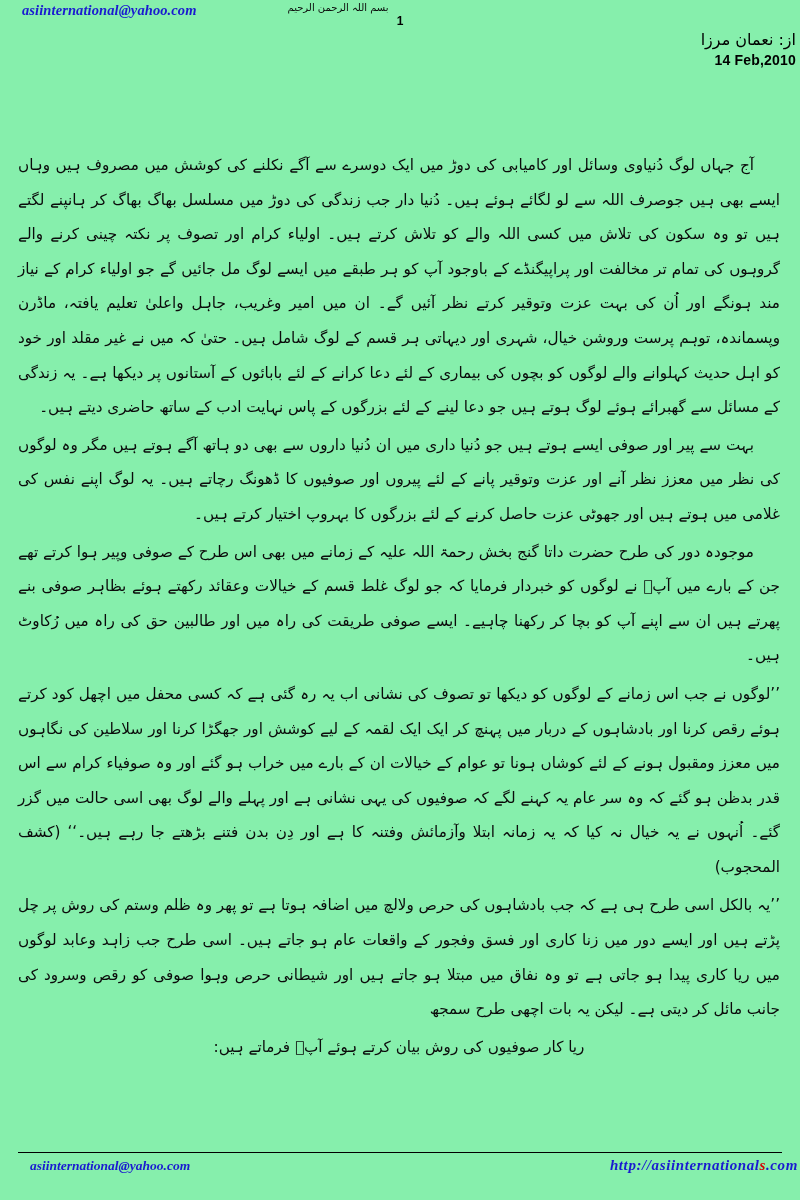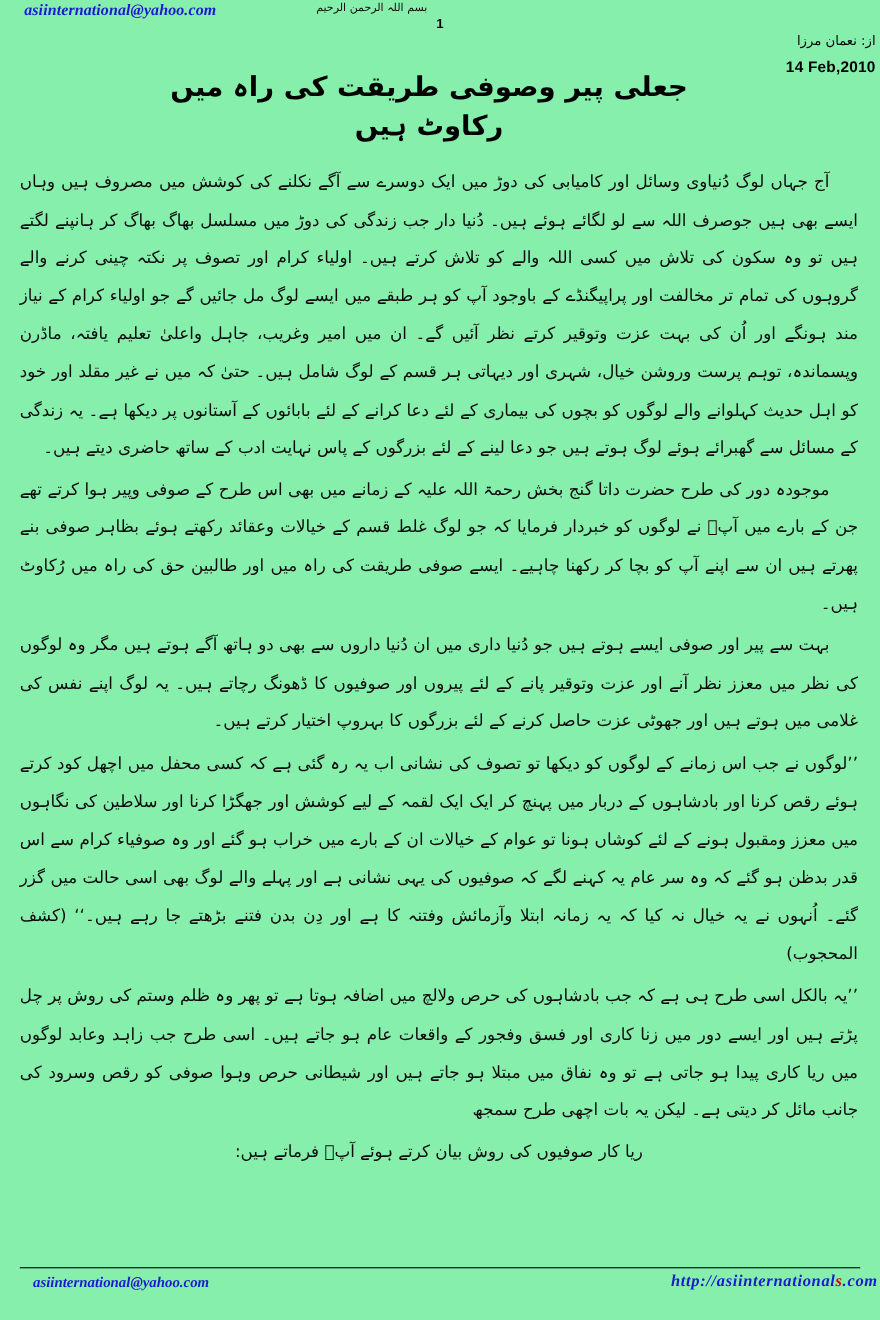--- a/index.html
+++ b/index.html
@@ -54,21 +54,21 @@
     font-size: 12px;
     color: #000;
   }
   .hdr-author {
     position: absolute;
     right: 24px;
     top: 30px;
     direction: rtl;
     text-align: center;
     font-family: "DejaVu Sans", sans-serif;
-    font-size: 12px;
+    font-size: 16px;
     color: #000;
     white-space: nowrap;
   }
   .hdr-date {
     position: absolute;
     right: 24px;
     top: 52px;
     text-align: right;
     font-family: "Liberation Sans", sans-serif;
     font-weight: bold;
@@ -167,26 +167,25 @@
   <div class="hdr-email">asiinternational@yahoo.com</div>
 
   <div class="hdr-bismillah">بسم اللہ الرحمن الرحیم</div>
 
   <div class="hdr-pageno">1</div>
 
   <div class="hdr-author">از: نعمان مرزا</div>
 
   <div class="hdr-date">14 Feb,2010</div>
 
-  <h1 class="hdr-title">جعلی پیر وصوفی طریقت کی راہ میں رکاوٹ ہیں</h1>
 
   <div class="body-area">
     <p class="para lead-in">آج جہاں لوگ دُنیاوی وسائل اور کامیابی کی دوڑ میں ایک دوسرے سے آگے نکلنے کی کوشش میں مصروف ہیں وہاں ایسے بھی ہیں جوصرف اللہ سے لو لگائے ہوئے ہیں۔ دُنیا دار جب زندگی کی دوڑ میں مسلسل بھاگ بھاگ کر ہانپنے لگتے ہیں تو وہ سکون کی تلاش میں کسی اللہ والے کو تلاش کرتے ہیں۔ اولیاء کرام اور تصوف پر نکتہ چینی کرنے والے گروہوں کی تمام تر مخالفت اور پراپیگنڈے کے باوجود آپ کو ہر طبقے میں ایسے لوگ مل جائیں گے جو اولیاء کرام کے نیاز مند ہونگے اور اُن کی بہت عزت وتوقیر کرتے نظر آئیں گے۔ ان میں امیر وغریب، جاہل واعلیٰ تعلیم یافتہ، ماڈرن وپسماندہ، توہم پرست وروشن خیال، شہری اور دیہاتی ہر قسم کے لوگ شامل ہیں۔ حتیٰ کہ میں نے غیر مقلد اور خود کو اہل حدیث کہلوانے والے لوگوں کو بچوں کی بیماری کے لئے دعا کرانے کے لئے بابائوں کے آستانوں پر دیکھا ہے۔ یہ زندگی کے مسائل سے گھبرائے ہوئے لوگ ہوتے ہیں جو دعا لینے کے لئے بزرگوں کے پاس نہایت ادب کے ساتھ حاضری دیتے ہیں۔</p>
+    <p class="para lead-in">بہت سے پیر اور صوفی ایسے ہوتے ہیں جو دُنیا داری میں ان دُنیا داروں سے بھی دو ہاتھ آگے ہوتے ہیں مگر وہ لوگوں کی نظر میں معزز نظر آنے اور عزت وتوقیر پانے کے لئے پیروں اور صوفیوں کا ڈھونگ رچاتے ہیں۔ یہ لوگ اپنے نفس کی غلامی میں ہوتے ہیں اور جھوٹی عزت حاصل کرنے کے لئے بزرگوں کا بہروپ اختیار کرتے ہیں۔</p>
     <p class="para lead-in">موجودہ دور کی طرح حضرت داتا گنج بخش رحمۃ اللہ علیہ کے زمانے میں بھی اس طرح کے صوفی وپیر ہوا کرتے تھے جن کے بارے میں آپؒ نے لوگوں کو خبردار فرمایا کہ جو لوگ غلط قسم کے خیالات وعقائد رکھتے ہوئے بظاہر صوفی بنے پھرتے ہیں ان سے اپنے آپ کو بچا کر رکھنا چاہیے۔ ایسے صوفی طریقت کی راہ میں اور طالبین حق کی راہ میں رُکاوٹ ہیں۔</p>
-    <p class="para lead-in">بہت سے پیر اور صوفی ایسے ہوتے ہیں جو دُنیا داری میں ان دُنیا داروں سے بھی دو ہاتھ آگے ہوتے ہیں مگر وہ لوگوں کی نظر میں معزز نظر آنے اور عزت وتوقیر پانے کے لئے پیروں اور صوفیوں کا ڈھونگ رچاتے ہیں۔ یہ لوگ اپنے نفس کی غلامی میں ہوتے ہیں اور جھوٹی عزت حاصل کرنے کے لئے بزرگوں کا بہروپ اختیار کرتے ہیں۔</p>
     <p class="para quote">’’لوگوں نے جب اس زمانے کے لوگوں کو دیکھا تو تصوف کی نشانی اب یہ رہ گئی ہے کہ کسی محفل میں اچھل کود کرتے ہوئے رقص کرنا اور بادشاہوں کے دربار میں پہنچ کر ایک ایک لقمہ کے لیے کوشش اور جھگڑا کرنا اور سلاطین کی نگاہوں میں معزز ومقبول ہونے کے لئے کوشاں ہونا تو عوام کے خیالات ان کے بارے میں خراب ہو گئے اور وہ صوفیاء کرام سے اس قدر بدظن ہو گئے کہ وہ سر عام یہ کہنے لگے کہ صوفیوں کی یہی نشانی ہے اور پہلے والے لوگ بھی اسی حالت میں گزر گئے۔ اُنہوں نے یہ خیال نہ کیا کہ یہ زمانہ ابتلا وآزمائش وفتنہ کا ہے اور دِن بدن فتنے بڑھتے جا رہے ہیں۔‘‘ (کشف المحجوب)</p>
     <p class="para quote">’’یہ بالکل اسی طرح ہی ہے کہ جب بادشاہوں کی حرص ولالچ میں اضافہ ہوتا ہے تو پھر وہ ظلم وستم کی روش پر چل پڑتے ہیں اور ایسے دور میں زنا کاری اور فسق وفجور کے واقعات عام ہو جاتے ہیں۔ اسی طرح جب زاہد وعابد لوگوں میں ریا کاری پیدا ہو جاتی ہے تو وہ نفاق میں مبتلا ہو جاتے ہیں اور شیطانی حرص وہوا صوفی کو رقص وسرود کی جانب مائل کر دیتی ہے۔ لیکن یہ بات اچھی طرح سمجھ</p>
     <p class="para short">ریا کار صوفیوں کی روش بیان کرتے ہوئے آپؒ فرماتے ہیں:</p>
   </div>
 
   <div class="footer-rule"></div>
 
   <div class="ftr-email">asiinternational@yahoo.com</div>
 
   <div class="ftr-url"><span>http://asiinternational</span><span class="hl">s</span><span>.com</span></div>

